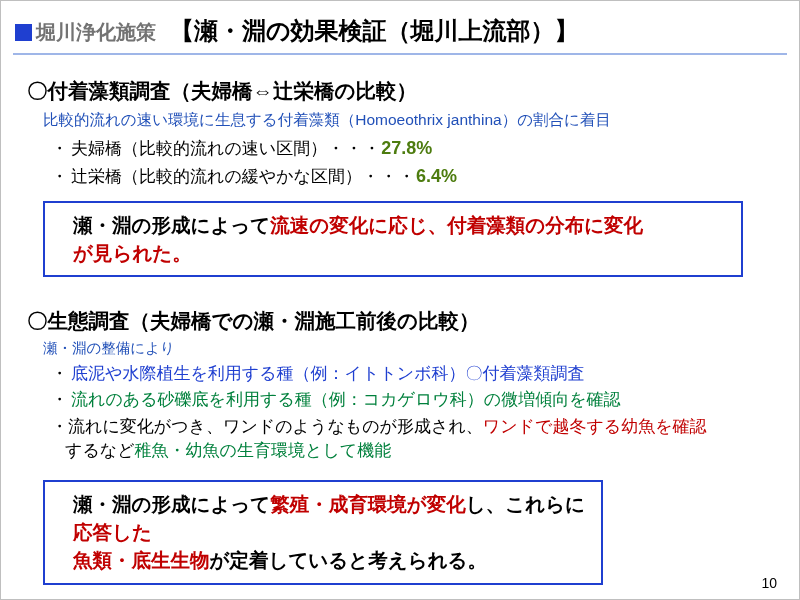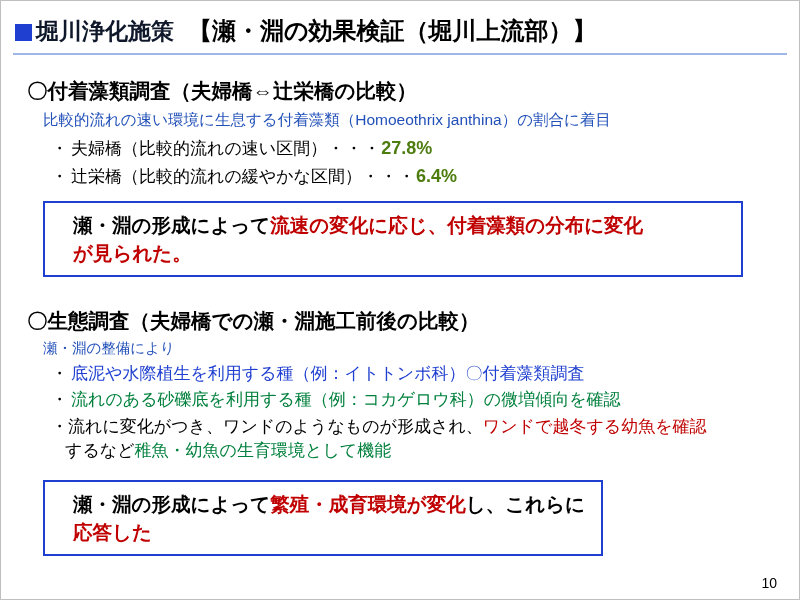--- a/index.html
+++ b/index.html
@@ -31,23 +31,23 @@
   .title-marker {
     width: 17px;
     height: 17px;
     background: #1f3fd0;
     margin-right: 4px;
     flex: 0 0 auto;
     position: relative;
     top: 2px;
   }
   .title-main {
-    font-size: 23px;
-    font-weight: bold;
-    color: #0f172a;
+    font-size: 20px;
+    font-weight: bold;
+    color: #737373;
     letter-spacing: 0px;
     white-space: nowrap;
   }
   .title-sub {
     font-size: 24px;
     font-weight: bold;
     color: #000000;
     margin-left: 14px;
     white-space: nowrap;
   }
@@ -200,17 +200,20 @@
       <div class="bullet-wrap">
         <span class="dot">・</span><span>流れに変化がつき、ワンドのようなものが形成され、</span><span class="b-red">ワンドで越冬する幼魚を確認</span>
         <span class="indent2"><span>するなど</span><span class="b-green">稚魚・幼魚の生育環境として機能</span></span>
       </div>
     </div>
 
     <div class="box box2">
       <div class="box-line">
         <span>瀬・淵の形成によって</span><span class="box-red">繁殖・成育環境が変化</span><span>し、これらに</span><span class="box-red">応答した</span>
       </div>
+      <div class="box-line">
+        <span class="box-red">魚類・底生生物</span><span>が定着していると考えられる。</span>
+      </div>
     </div>
   </div>
 
   <div class="page-num">10</div>
 </div>
 
 </body></html>

